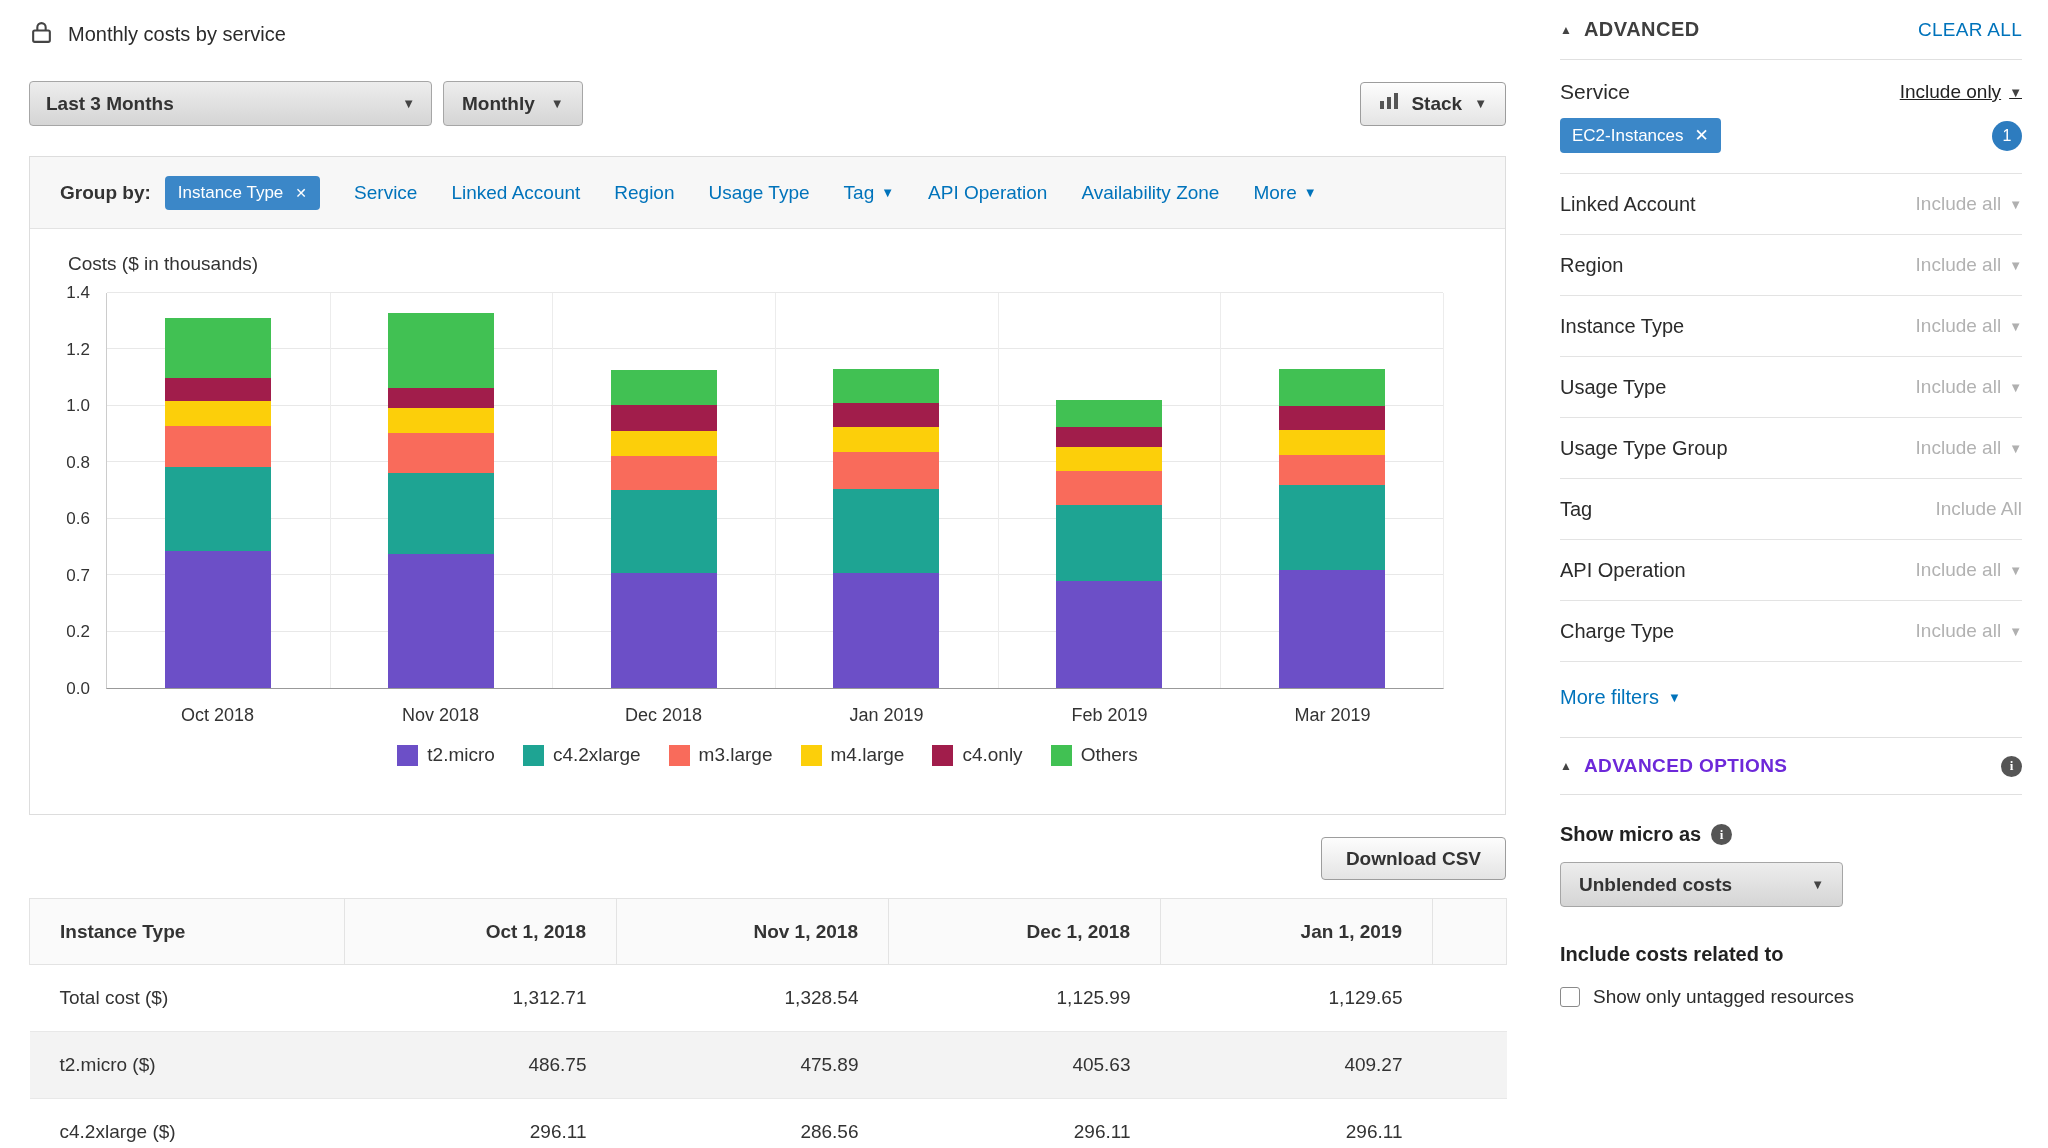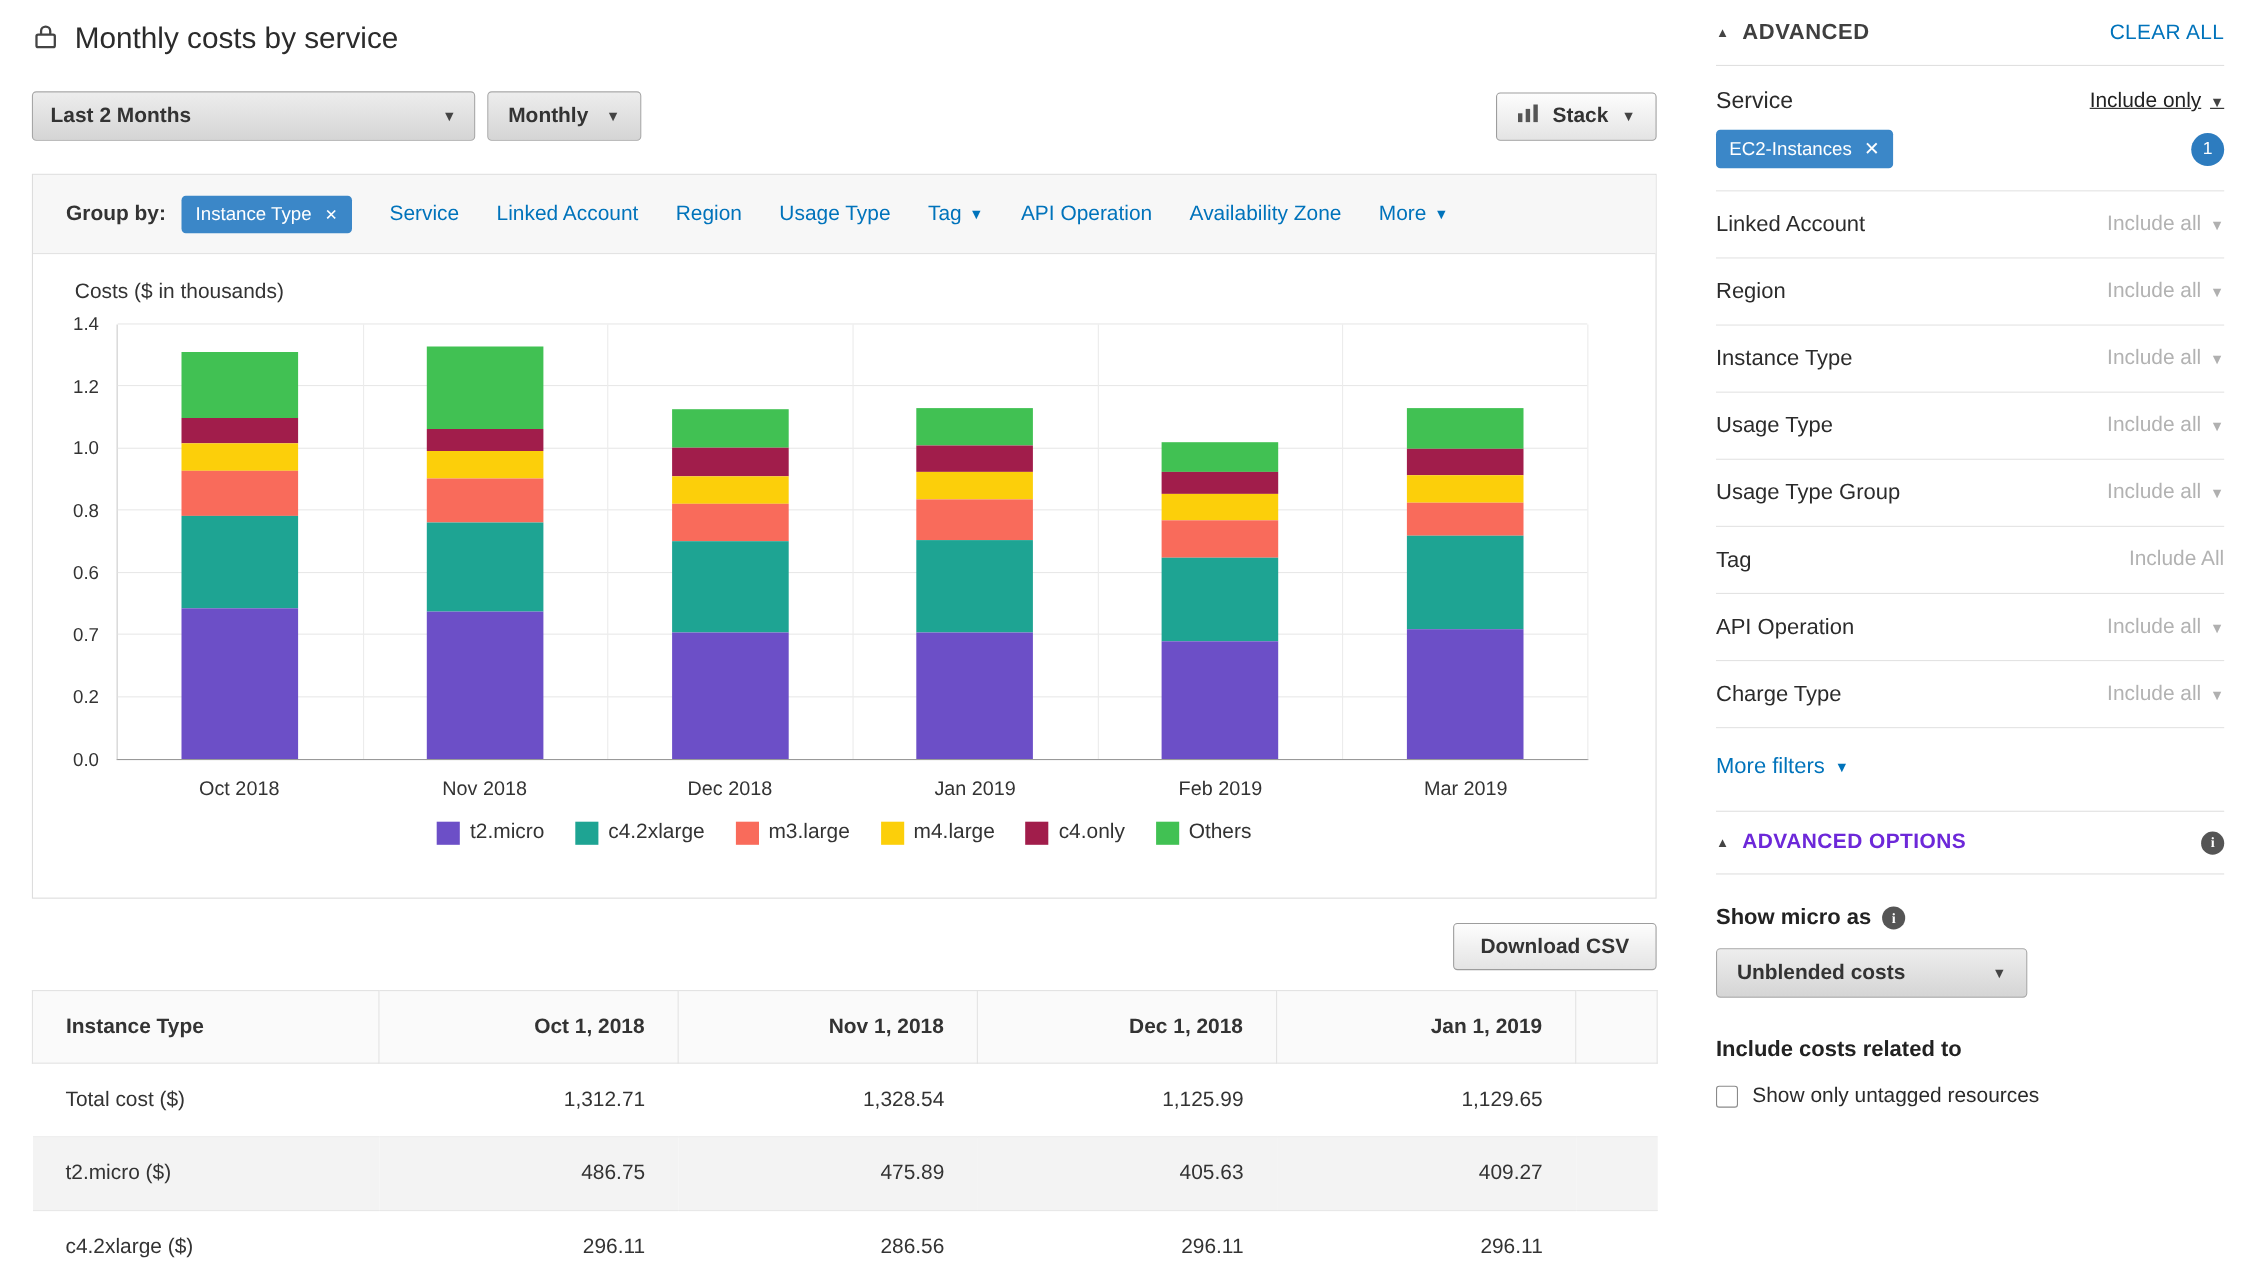--- a/index.html
+++ b/index.html
@@ -3,21 +3,21 @@
 <meta charset="utf-8">
 <title>Cost Explorer</title>
 <style>
   * { margin:0; padding:0; box-sizing:border-box; }
   body { font-family:"Liberation Sans", sans-serif; background:#fff; color:#333; }
   .page { position:relative; width:2048px; height:1148px; overflow:hidden; background:#fff; }
   .main { position:absolute; left:29px; top:0; width:1477px; }
 
   
   .title-row { display:flex; align-items:center; gap:14px; margin-top:20px; }
-  .title-row h1 { font-size:27px; font-weight:400; color:#2b2b2b; }
+  .title-row h1 { font-size:20px; font-weight:400; color:#2b2b2b; }
 
   
   .btn { display:inline-flex; align-items:center; border:1px solid #a6a6a6; border-radius:4px;
          background:linear-gradient(#ededed,#d5d5d5); font-size:19px; color:#333; cursor:pointer; }
   .btn-light { background:linear-gradient(#fdfdfd,#e4e4e4); border-color:#9d9d9d; font-weight:700; }
   .caret { font-size:13px; color:#444; line-height:1; }
   .caret-gray { font-size:13px; color:#b0b0b0; line-height:1; }
   .caret-blue { font-size:13px; color:#0073bb; line-height:1; }
 
   .controls-row { margin-top:32px; display:flex; align-items:center; }
@@ -118,21 +118,21 @@
         <svg width="25" height="25" viewBox="0 0 24 24" fill="none" stroke="#444" stroke-width="2">
           <rect x="4" y="10" width="16" height="11" rx="1.5"></rect>
           <path d="M8 10 V7 a4 4 0 0 1 8 0 V10"></path>
         </svg>
       </span>
       <h1>Monthly costs by service</h1>
     </div>
 
     <div class="controls-row">
       <div class="btn dd-range">
-        <span>Last 2 Months</span>
+        <span>Last 3 Months</span>
         <span class="caret">▼</span>
       </div>
       <div class="btn dd-month">
         <span>Monthly</span>
         <span class="caret">▼</span>
       </div>
       <div class="btn btn-light dd-stack">
         <span>
           <svg width="20" height="18" viewBox="0 0 20 18">
             <rect x="1" y="9" width="4" height="8" fill="#555"></rect>

